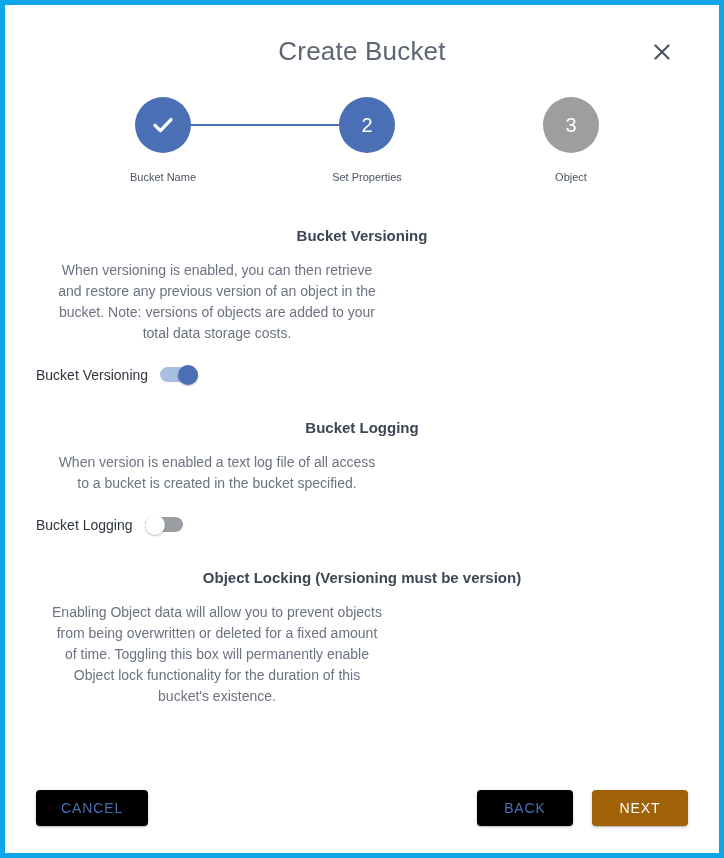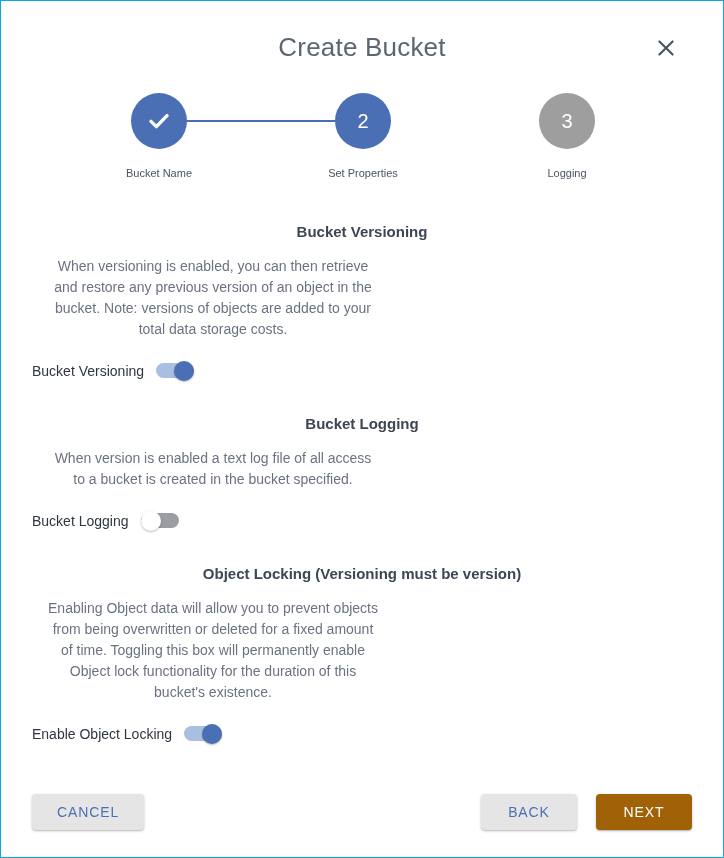--- a/index.html
+++ b/index.html
@@ -13,21 +13,21 @@
     font-family: "Liberation Sans", sans-serif;
     -webkit-font-smoothing: antialiased;
   }
 
   .modal {
     position: relative;
     box-sizing: border-box;
     width: 724px;
     height: 858px;
     background: #ffffff;
-    border: 1px solid #0ea5e9;
+    border: 5px solid #0ea5e9;
     overflow: hidden;
   }
 
   
   .modal-header {
     position: relative;
     height: 92px;
   }
   .modal-title {
     position: absolute;
@@ -188,21 +188,21 @@
     font-size: 14px;
     letter-spacing: 0.9px;
     border: none;
     border-radius: 4px;
     cursor: pointer;
     padding: 0 18px;
     height: 36px;
     line-height: 36px;
   }
   .btn-flat {
-    background: #e5e5e5;
+    background: #000000;
     color: #4a6fb5;
     box-shadow: 0 1px 3px rgba(0,0,0,0.20), 0 1px 1px rgba(0,0,0,0.10);
   }
   .btn-primary {
     background: #a16207;
     color: #ffffff;
     box-shadow: 0 1px 3px rgba(0,0,0,0.22), 0 1px 1px rgba(0,0,0,0.12);
   }
   #cancel-btn { min-width: 112px; }
   #back-btn   { min-width: 96px; }
@@ -234,21 +234,21 @@
       <div class="step-label">Bucket Name</div>
     </div>
 
     <div class="step step-2">
       <div class="step-circle active">2</div>
       <div class="step-label">Set Properties</div>
     </div>
 
     <div class="step step-3">
       <div class="step-circle todo">3</div>
-      <div class="step-label">Logging</div>
+      <div class="step-label">Object</div>
     </div>
   </div>
 
   <div class="content">
 
     <div class="section">
       <h3 class="section-title">Bucket Versioning</h3>
       <p class="section-desc">When versioning is enabled, you can then retrieve and restore any previous version of an object in the bucket. Note: versions of objects are added to your total data storage costs.</p>
       <div class="toggle-row">
         <span class="toggle-label">Bucket Versioning</span>
@@ -267,27 +267,20 @@
         <span class="switch off">
           <span class="track"></span>
           <span class="thumb"></span>
         </span>
       </div>
     </div>
 
     <div class="section">
       <h3 class="section-title">Object Locking (Versioning must be version)</h3>
       <p class="section-desc">Enabling Object data will allow you to prevent objects from being overwritten or deleted for a fixed amount of time. Toggling this box will permanently enable Object lock functionality for the duration of this bucket's existence.</p>
-      <div class="toggle-row">
-        <span class="toggle-label">Enable Object Locking</span>
-        <span class="switch on">
-          <span class="track"></span>
-          <span class="thumb"></span>
-        </span>
-      </div>
     </div>
 
   </div>
 
   <div class="footer">
     <button id="cancel-btn" class="btn btn-flat">CANCEL</button>
     <div class="footer-right">
       <button id="back-btn" class="btn btn-flat">BACK</button>
       <button id="next-btn" class="btn btn-primary">NEXT</button>
     </div>

